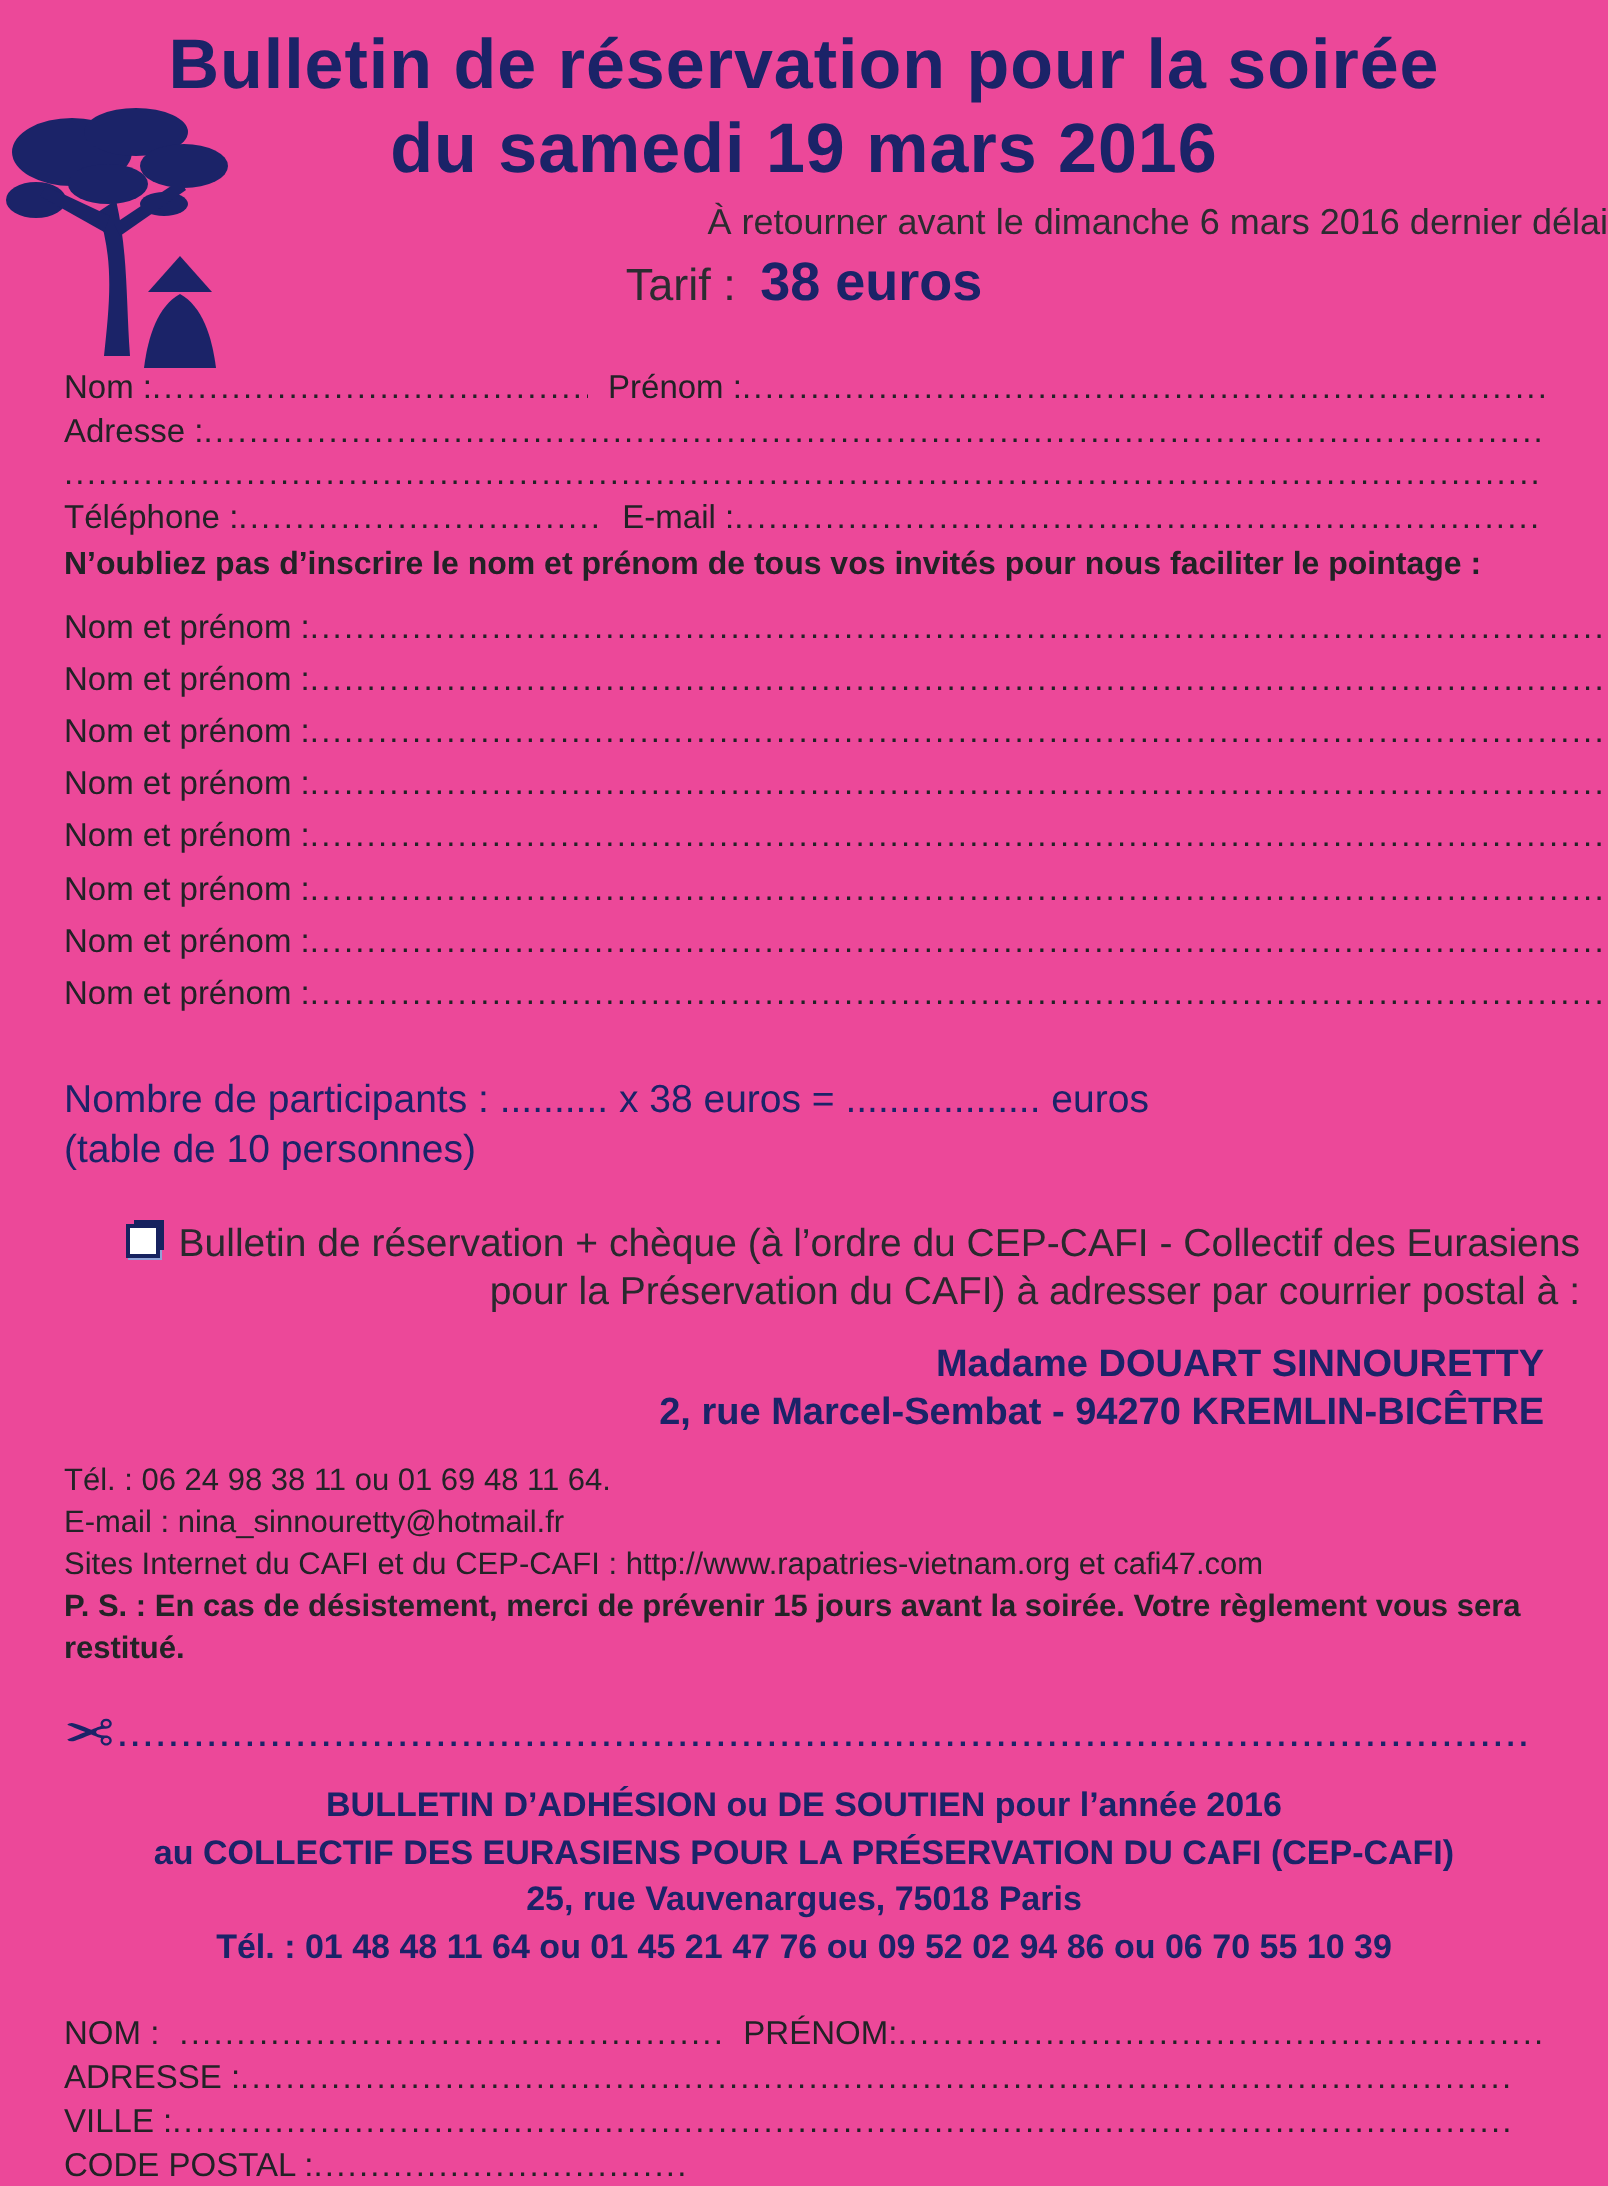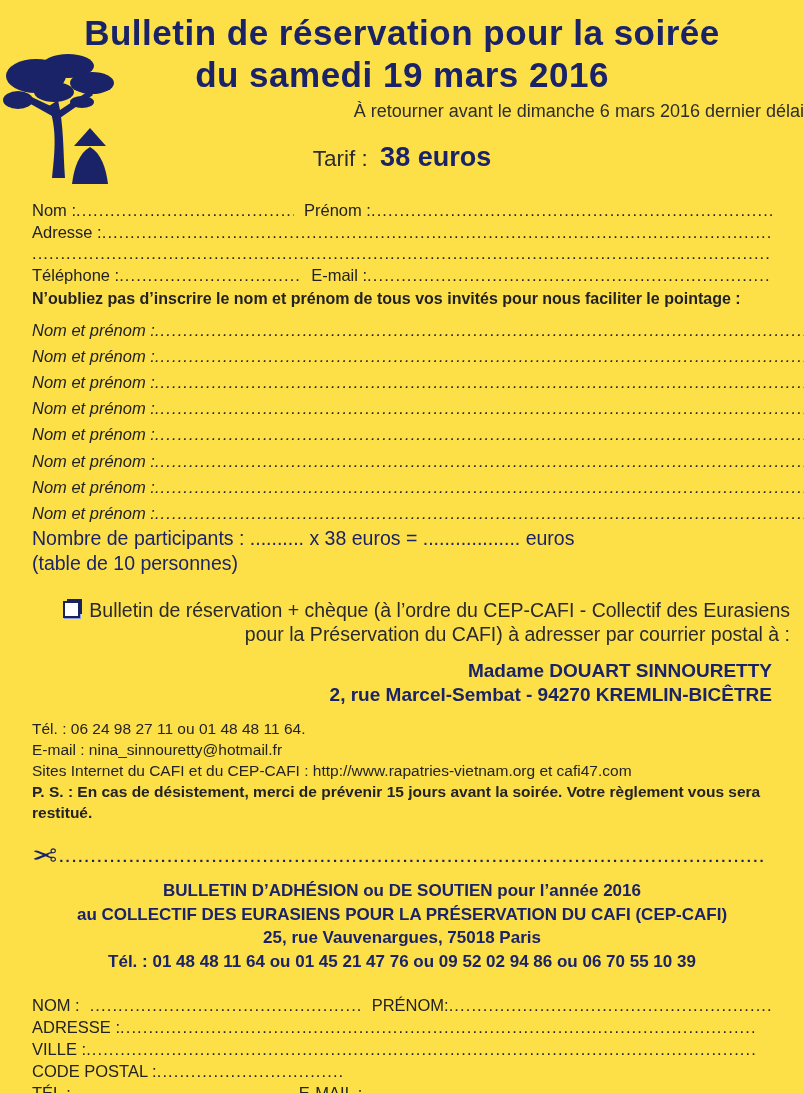--- a/index.html
+++ b/index.html
@@ -1,20 +1,20 @@
 <!DOCTYPE html>
 <html lang="fr"><head>
 <meta charset="utf-8">
 <style>
   html,body{margin:0;padding:0;}
   body{background:#e8e8ea;}
   .page{
     position:relative;
     width:804px;height:1093px;
-    background:#fde047;
+    background:#ec4899;
     overflow:hidden;
     font-family:"Liberation Sans",sans-serif;
     color:#222226;
     box-sizing:border-box;
   }
   
   .tree{position:absolute;left:2px;top:50px;width:116px;height:142px;}
   .title{
     margin:12px 10px 0 10px;
     text-align:center;
@@ -22,41 +22,41 @@
     font-size:35px;
     line-height:42px;
     color:#1b2368;
     letter-spacing:.5px;
   }
   .subtitle{
     margin-top:5px;text-align:right;
     font-size:18px;color:#2c2c31;
   }
   .tarif{
-    margin-top:20px;text-align:center;
+    margin-top:4px;text-align:center;
     font-size:22.5px;color:#2c2c31;
   }
   .tarif .val{font-size:27px;font-weight:bold;color:#1b2368;margin-left:6px;}
   
   .content{padding:0 32px;}
   .fline{display:flex;align-items:flex-start;font-size:16.5px;line-height:21.5px;white-space:nowrap;}
   .lbl{flex:0 0 auto;}
   .dots{overflow:hidden;white-space:nowrap;letter-spacing:1.1px;min-width:0;}
   .grow1{flex:1 1 auto;}
   .gap{flex:0 0 10px;}
   .res-form{margin-top:27px;}
   .note{font-weight:bold;font-size:16px;line-height:21.5px;margin-top:2px;}
   
-  .guests{margin-top:7px;font-style:italic;}
+  .guests{margin-top:7px;}
   .grow{display:flex;font-size:16.5px;line-height:26.2px;}
   .gcell{display:flex;align-items:baseline;white-space:nowrap;}
   .gcell.left{flex:0 0 340px;}
   .gcell.right{flex:1 1 auto;min-width:0;}
   
-  .participants{margin-top:0;font-size:19.5px;line-height:25px;color:#1b2368;}
+  .participants{margin-top:28px;font-size:19.5px;line-height:25px;color:#1b2368;}
   
   .send{margin-top:22px;font-size:19.5px;line-height:24px;color:#29292e;width:758px;text-align:right;}
   .cbx{
     display:inline-block;width:13px;height:13px;background:#ffffff;
     border:2px solid #17225f;
     box-shadow:3px -3px 0 -1px #17225f, 1px 1px 0 0 #8fa3d6;
     vertical-align:-1px;margin-right:9px;
   }
   
   .recipient{margin-top:13px;text-align:right;font-weight:bold;font-size:19px;line-height:24px;color:#1b2368;}
@@ -218,21 +218,21 @@
     <div class="send">
       <span class="cbx"></span><span>Bulletin de réservation + chèque (à l’ordre du CEP-CAFI - Collectif des Eurasiens pour la Préservation du CAFI) à adresser par courrier postal à :</span>
     </div>
 
     <div class="recipient">
       <div>Madame DOUART SINNOURETTY</div>
       <div>2, rue Marcel-Sembat - 94270 KREMLIN-BICÊTRE</div>
     </div>
 
     <div class="contact">
-      <div>Tél. : 06 24 98 27 11 ou 01 48 48 11 64.</div>
+      <div>Tél. : 06 24 98 38 11 ou 01 69 48 11 64.</div>
       <div>E-mail : nina_sinnouretty@hotmail.fr</div>
       <div>Sites Internet du CAFI et du CEP-CAFI : http://www.rapatries-vietnam.org et cafi47.com</div>
       <div class="ps">P. S. : En cas de désistement, merci de prévenir 15 jours avant la soirée. Votre règlement vous sera restitué.</div>
     </div>
 
     <div class="cut">
       <span class="scissors">✂</span>
       <span class="cutdots">.....................................................................................................................................................................................................................................................................................</span>
     </div>
 

